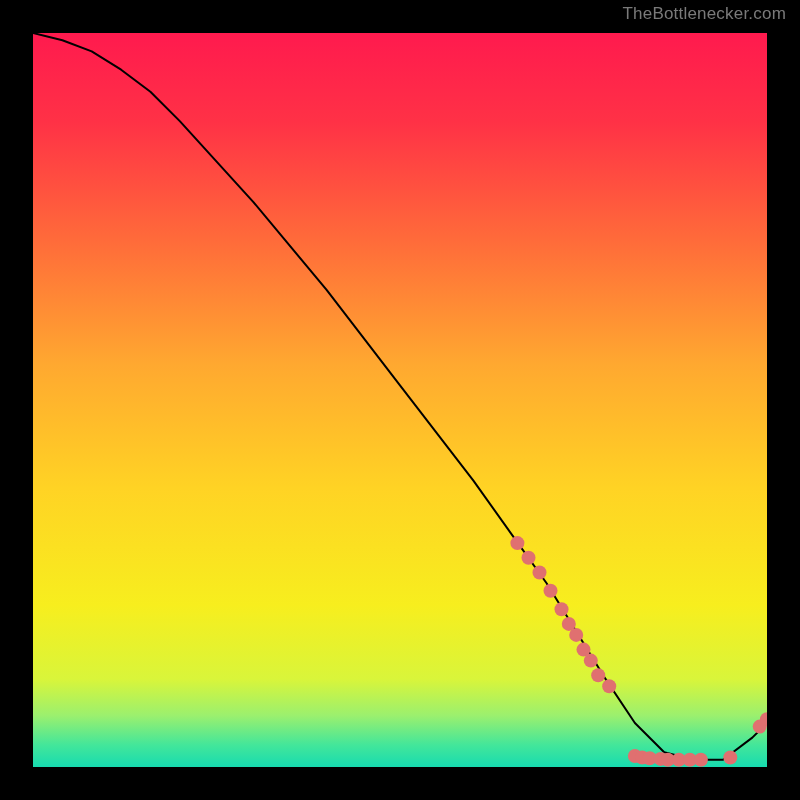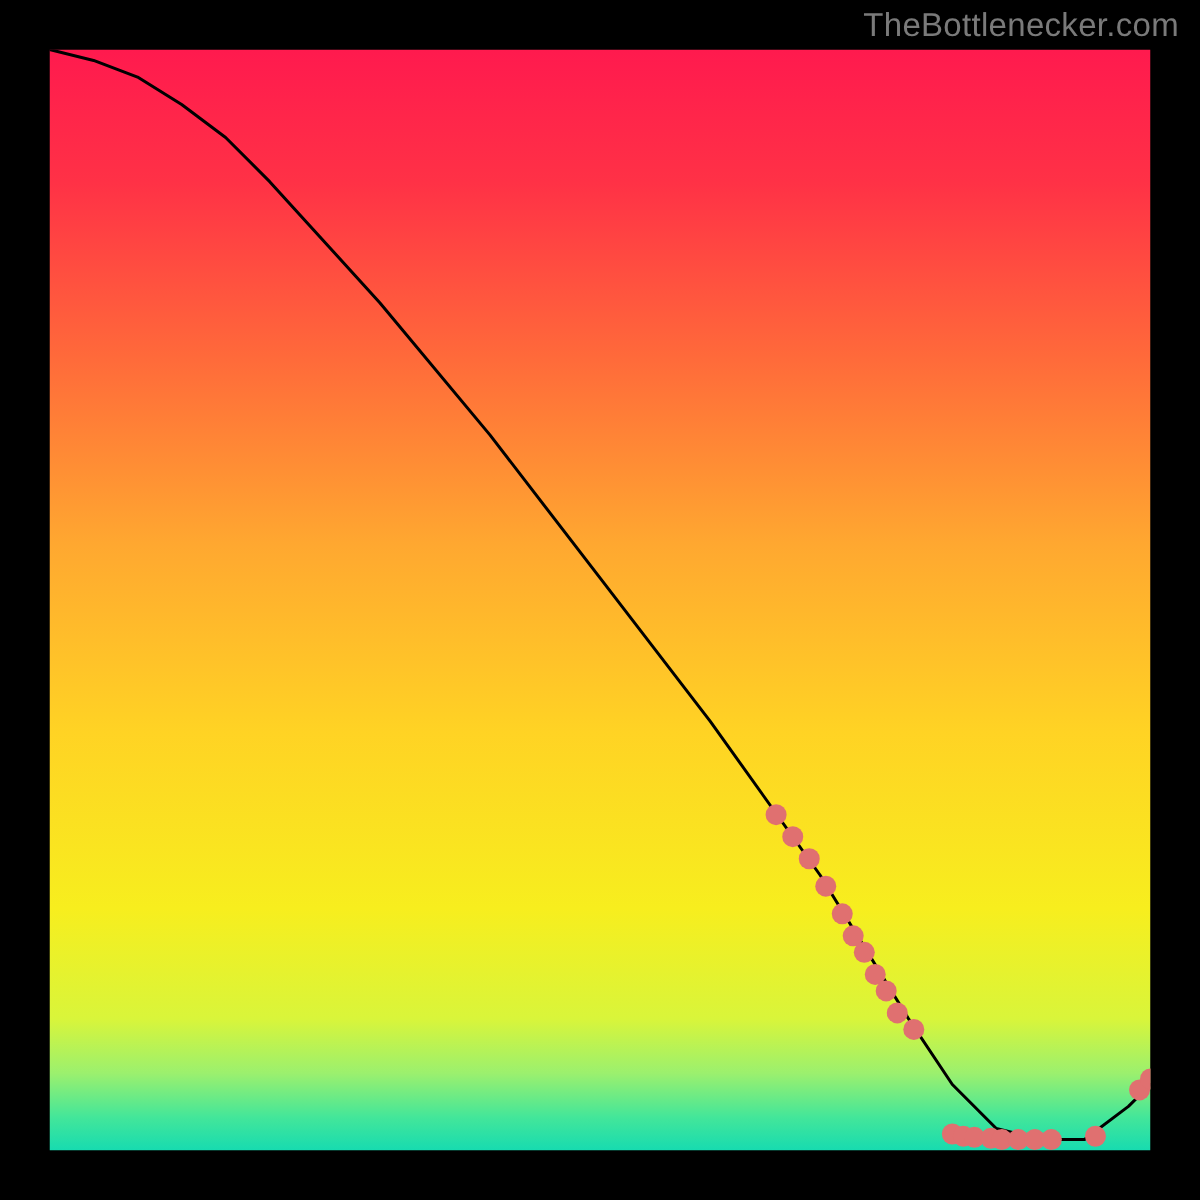--- a/index.html
+++ b/index.html
@@ -7,21 +7,21 @@
   body { background: #000; position: relative; font-family: Arial, Helvetica, sans-serif; }
   .frame {
     position: absolute;
     top: 0; left: 0; width: 800px; height: 800px;
     background: #000;
   }
   .watermark {
     position: absolute;
     top: 4px; right: 14px;
     color: #7a7a7a;
-    font-size: 22px;
+    font-size: 17px;
     letter-spacing: 0.2px;
     font-weight: 400;
   }
   .plot {
     position: absolute;
     left: 33px; top: 33px;
     width: 734px; height: 734px;
   }
   .plot svg { display: block; }
 </style>

